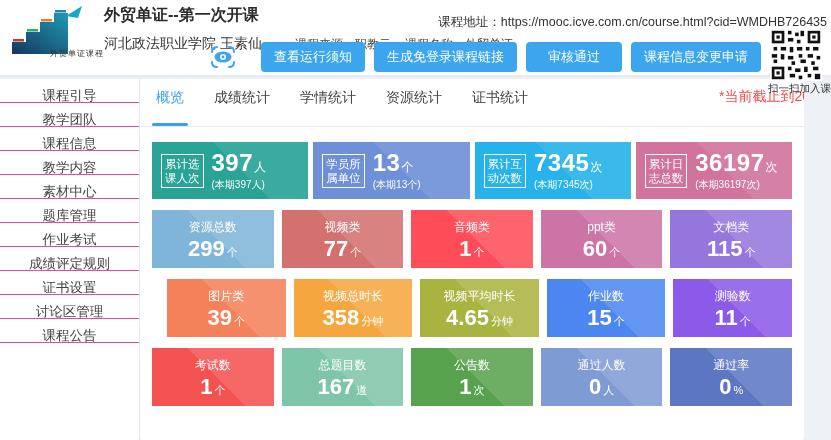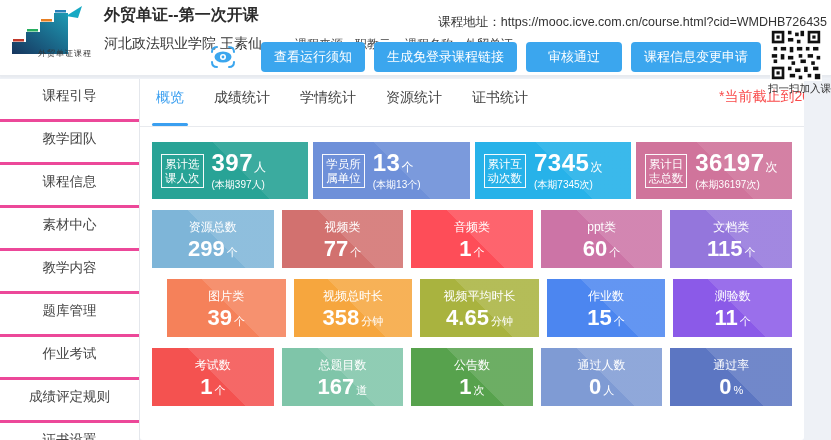--- a/index.html
+++ b/index.html
@@ -4,39 +4,39 @@
 <style>
   * { margin:0; padding:0; box-sizing:border-box; }
   html,body { background:#e9edf3; }
   body { font-family:"Liberation Sans","DejaVu Sans",sans-serif; }
   .page { position:relative; width:831px; height:440px; background:#eef1f6; overflow:hidden; margin:0 auto; }
 
   
   header { position:relative; width:100%; height:76px; background:#fff; border-bottom:1px solid #e7eaef; box-shadow:0 1px 2px rgba(0,0,0,.04); z-index:2; }
   .logo { position:absolute; left:6px; top:2px; width:96px; height:62px; }
   .logo svg { position:absolute; left:0; top:0; }
-  .logo-label { position:absolute; left:32px; top:46px; font-size:8px; color:#333; letter-spacing:1px; white-space:nowrap; }
+  .logo-label { position:absolute; left:44px; top:46px; font-size:8px; color:#333; letter-spacing:1px; white-space:nowrap; }
   .head-mid { position:absolute; left:104px; top:5px; }
   .course-title { font-size:16px; font-weight:bold; color:#2b2b2b; }
   .head-sub { margin-top:9px; display:flex; align-items:baseline; white-space:nowrap; }
   .school { font-size:14px; color:#333; margin-right:33px; }
   .meta { font-size:12px; color:#444; margin-right:14px; }
   .url-line { position:absolute; top:14px; right:4px; font-size:12.5px; color:#333; white-space:nowrap; }
   .btn-row { position:absolute; top:42px; right:70px; display:flex; align-items:center; }
   .eye-icon { width:30px; height:28px; margin-right:14px; cursor:pointer; display:inline-flex; }
   .hd-btn { border:none; color:#fff; font-size:13px; padding:6px 13px; margin-left:9px; border-radius:4px; cursor:pointer; font-family:inherit; white-space:nowrap; }
   .hd-btn.wide { padding:6px 22px; }
   .qr-wrap { position:absolute; top:29px; right:7px; width:56px; text-align:center; }
   .qr-wrap svg { width:52px; height:52px; display:block; margin:0 auto; background:#fff; }
   .qr-caption { font-size:10.5px; color:#333; margin-top:1px; white-space:nowrap; }
 
   
   .body-row { display:flex; margin-top:3px; height:361px; }
   aside { width:140px; background:#fff; border-right:1px solid #e4e7ec; }
-  .side-item { height:43px; line-height:33px; text-align:center; font-size:13.5px; color:#444; border-bottom:3px solid #ec4899; cursor:pointer; }
+  .side-item { height:24px; line-height:33px; text-align:center; font-size:13.5px; color:#444; border-bottom:1px solid #ec4899; cursor:pointer; }
   main.panel { position:relative; flex:1; margin-right:27px; background:#fff; overflow:hidden; border-radius:0 0 3px 3px; }
 
   .tabs-row { position:relative; height:48px; border-bottom:1px solid #e8eaee; padding-left:16px; }
   .tabs { display:flex; height:100%; }
   .tab { font-size:14px; color:#444; margin-right:30px; line-height:36px; cursor:pointer; position:relative; }
   .tab.active { color:#3a9ff0; }
   .tab.active::after { content:""; position:absolute; left:-4px; right:-4px; bottom:0; height:3px; background:#3a9ff0; border-radius:2px; }
   .notice { position:absolute; right:-6px; top:9px; font-size:14px; color:#f94b4b; white-space:nowrap; }
 
   
@@ -166,22 +166,22 @@
       </svg>
       <div class="qr-caption">扫一扫加入课程</div>
     </div>
   </header>
 
   <div class="body-row">
     <aside id="sidebar">
         <div class="side-item">课程引导</div>
         <div class="side-item">教学团队</div>
         <div class="side-item">课程信息</div>
+        <div class="side-item">教学内容</div>
         <div class="side-item">素材中心</div>
-        <div class="side-item">教学内容</div>
         <div class="side-item">题库管理</div>
         <div class="side-item">作业考试</div>
         <div class="side-item">成绩评定规则</div>
         <div class="side-item">证书设置</div>
         <div class="side-item">讨论区管理</div>
         <div class="side-item">课程公告</div>
       </aside>
 
     <main class="panel">
       <div class="tabs-row">

